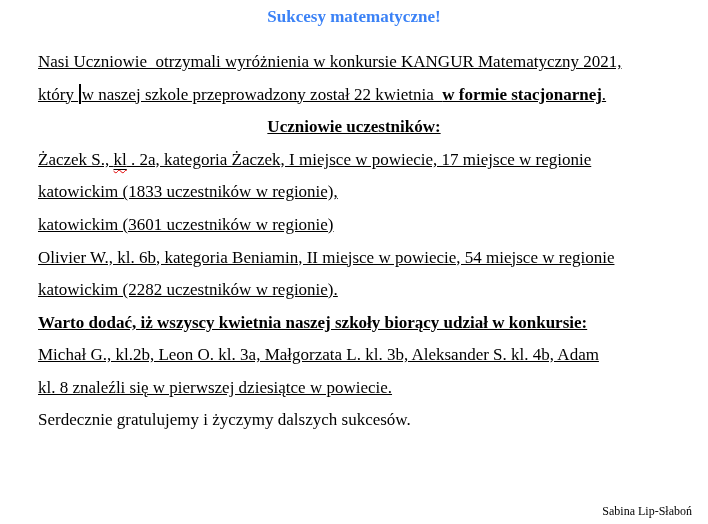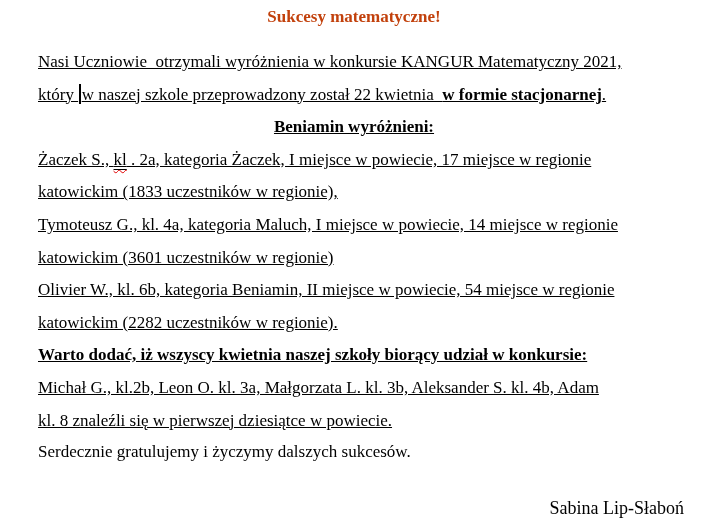--- a/index.html
+++ b/index.html
@@ -13,21 +13,21 @@
     font-size: 17px;
     color: #000000;
   }
   .doc-title {
     position: absolute;
     top: 7px;
     left: 0;
     width: 708px;
     text-align: center;
     font-weight: bold;
-    color: #c2410c;
+    color: #3b82f6;
     white-space: pre;
   }
   .content {
     position: absolute;
     top: 46px;
     left: 38px;
     width: 632px;
   }
   .line {
     height: 32.6px;
@@ -38,23 +38,23 @@
   .line.center { text-align: center; }
   .line.bold   { font-weight: bold; }
   .closing-line {
     height: 30px;
     line-height: 30px;
     text-align: left;
     white-space: pre;
   }
   .signature-line {
     position: absolute;
-    right: 24px;
+    right: 16px;
     bottom: 5px;
-    font-size: 18px;
+    font-size: 12px;
     white-space: pre;
     margin-top: 28px;
   }
   .caret {
     display: inline-block;
     width: 1.5px;
     height: 20px;
     background: #000000;
     vertical-align: -4px;
     margin: 0 1px 0 1px;
@@ -80,27 +80,26 @@
 <div class="page">
 
   <div class="doc-title">Sukcesy matematyczne!</div>
 
   <div class="content">
 
     <div class="line"><span>Nasi Uczniowie  otrzymali wyróżnienia w konkursie KANGUR Matematyczny 2021,</span></div>
 
     <div class="line"><span>który </span><span class="caret"></span><span>w naszej szkole przeprowadzony został 22 kwietnia  </span><b>w formie stacjonarnej</b><span>.</span></div>
 
-    <div class="line center bold"><span>Beniamin wyróżnieni:</span></div>
+    <div class="line center bold"><span>Uczniowie uczestników:</span></div>
 
     <div class="line"><span>Żaczek S., </span><span class="squiggle"><span class="solid-underline">kl</span></span><span> . 2a, kategoria Żaczek, I miejsce w powiecie, 17 miejsce w regionie</span></div>
 
     <div class="line"><span>katowickim (1833 uczestników w regionie),</span></div>
 
-    <div class="line"><span>Tymoteusz G., kl. 4a, kategoria Maluch, I miejsce w powiecie, 14 miejsce w regionie</span></div>
 
     <div class="line"><span>katowickim (3601 uczestników w regionie)</span></div>
 
     <div class="line"><span>Olivier W., kl. 6b, kategoria Beniamin, II miejsce w powiecie, 54 miejsce w regionie</span></div>
 
     <div class="line"><span>katowickim (2282 uczestników w regionie).</span></div>
 
     <div class="line bold"><span>Warto dodać, iż wszyscy kwietnia naszej szkoły biorący udział w konkursie:</span></div>
 
     <div class="line"><span>Michał G., kl.2b, Leon O. kl. 3a, Małgorzata L. kl. 3b, Aleksander S. kl. 4b, Adam</span></div>

